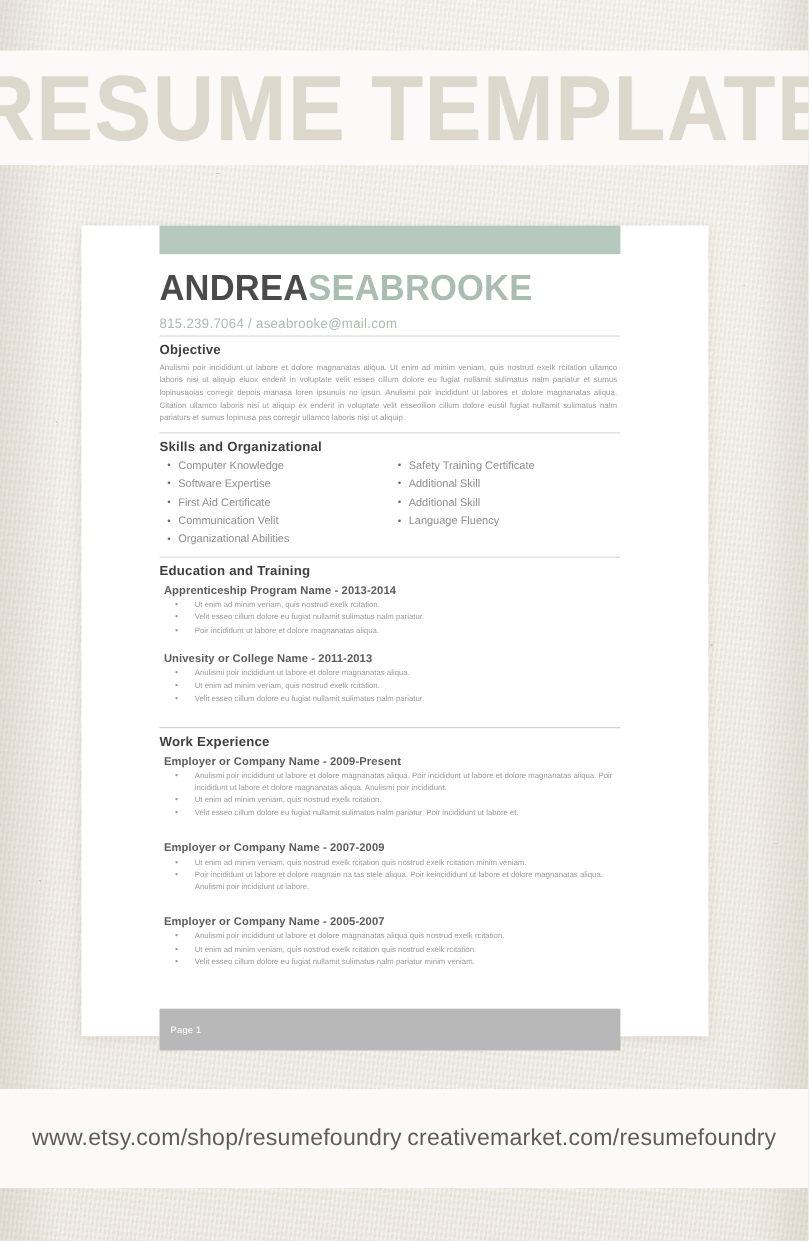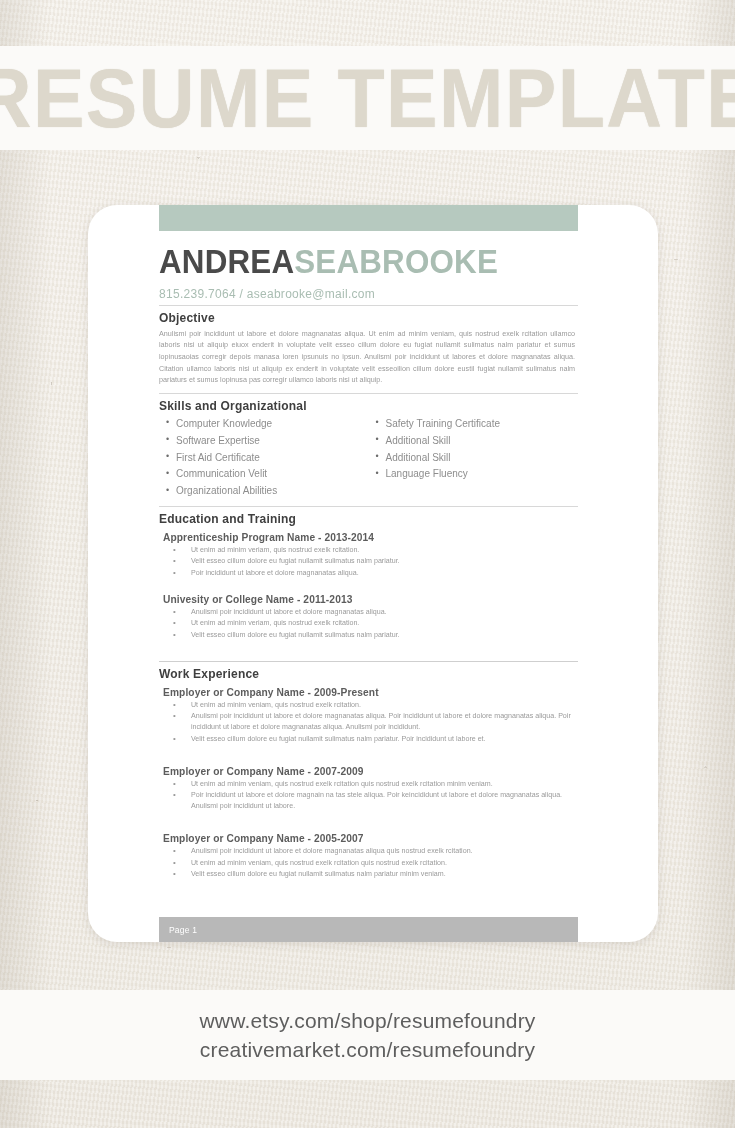--- a/index.html
+++ b/index.html
@@ -56,24 +56,23 @@
     font-size:84px;line-height:1;font-weight:700;
     letter-spacing:1.5px;
     color:#ddd8cc;
     transform:scaleX(.92);
     white-space:nowrap;
     text-shadow:0 0 1px rgba(210,204,190,.8);
   }
 
   
   .sheet{
-    position:absolute;left:88px;top:205px;width:570px;height:737px;
+    position:absolute;left:74px;top:205px;width:570px;height:737px;
     background:#ffffff;
     box-shadow:0 2px 10px rgba(120,112,100,.18);
-    border-radius:29px;
   }
   .accent-bar{
     position:absolute;left:71px;top:0px;width:419px;height:26px;
     background:#b6c9bf;
   }
 
   .content{position:absolute;left:71px;top:26px;width:419px;}
 
   
   .name{
@@ -130,31 +129,31 @@
   .entry li:before{
     content:"•";position:absolute;left:14px;top:-1px;color:#9a9a9a;font-size:8px;
   }
 
   .gap-sm{height:5px;}
   .gap-md{height:11px;}
   .gap-lg{height:16px;}
 
   
   .footer-bar{
-    position:absolute;left:71px;top:712px;width:419px;height:25px;
+    position:absolute;left:71px;top:712px;width:419px;height:38px;
     background:#b8b8b8;display:flex;align-items:center;
   }
   .footer-bar span{
     font-size:8.5px;color:#ffffff;margin-left:10px;letter-spacing:.2px;
   }
 
   
   .urls{
     position:absolute;left:0;top:990px;width:735px;height:90px;
-    display:flex;flex-direction:column;align-items:center;justify-content:center;gap:5px;
+    display:flex;flex-direction:row;align-items:center;justify-content:center;gap:5px;
   }
   .urls div{
     font-size:21px;color:#5e5e5e;letter-spacing:.2px;
   }
 </style>
 </head>
 <body>
 
 <div class="paper-bg"></div>
 <div class="bg-vignette"></div>
@@ -224,22 +223,22 @@
     </div>
 
     <div class="gap-lg"></div>
     <div class="rule thick"></div>
 
     <div class="sec-title">Work Experience</div>
 
     <div class="entry">
       <div class="entry-head">Employer or Company Name  -  2009-Present</div>
       <ul>
+        <li>Anulismi poir incididunt ut labore et dolore magnanatas aliqua. Poir incididunt ut labore et dolore magnanatas aliqua. Poir incididunt ut labore et dolore magnanatas aliqua. Anulismi poir incididunt.</li>
         <li>Ut enim ad minim veniam, quis nostrud exelk rcitation.</li>
-        <li>Anulismi poir incididunt ut labore et dolore magnanatas aliqua. Poir incididunt ut labore et dolore magnanatas aliqua. Poir incididunt ut labore et dolore magnanatas aliqua. Anulismi poir incididunt.</li>
         <li>Velit esseo cillum dolore eu fugiat nullamit sulimatus nalm pariatur. Poir incididunt ut labore et.</li>
       </ul>
     </div>
 
     <div class="gap-md"></div>
 
     <div class="entry">
       <div class="entry-head">Employer or Company Name  -  2007-2009</div>
       <ul>
         <li>Ut enim ad minim veniam, quis nostrud exelk rcitation quis nostrud exelk rcitation minim veniam.</li>

